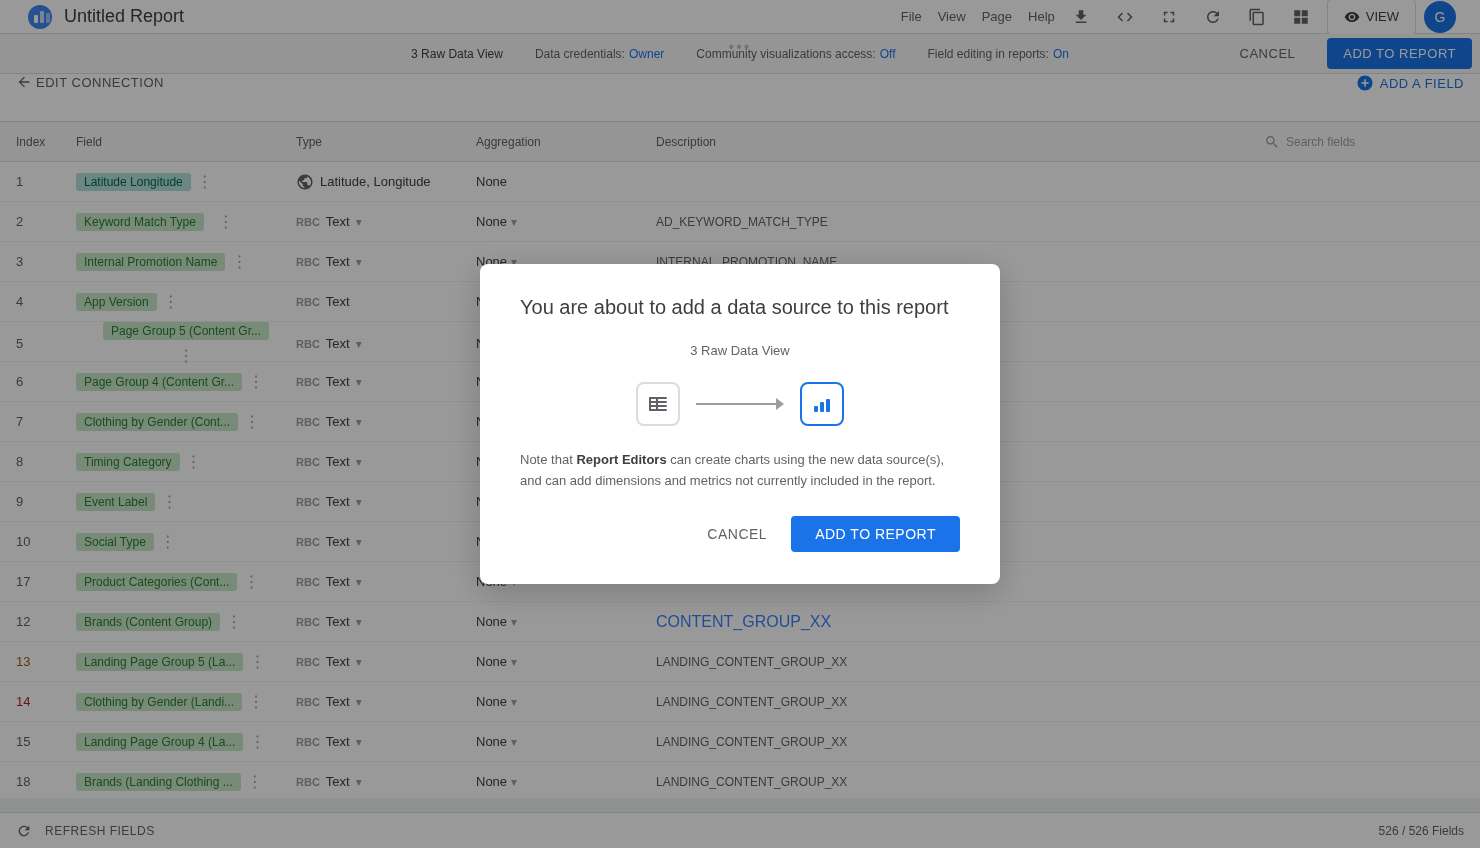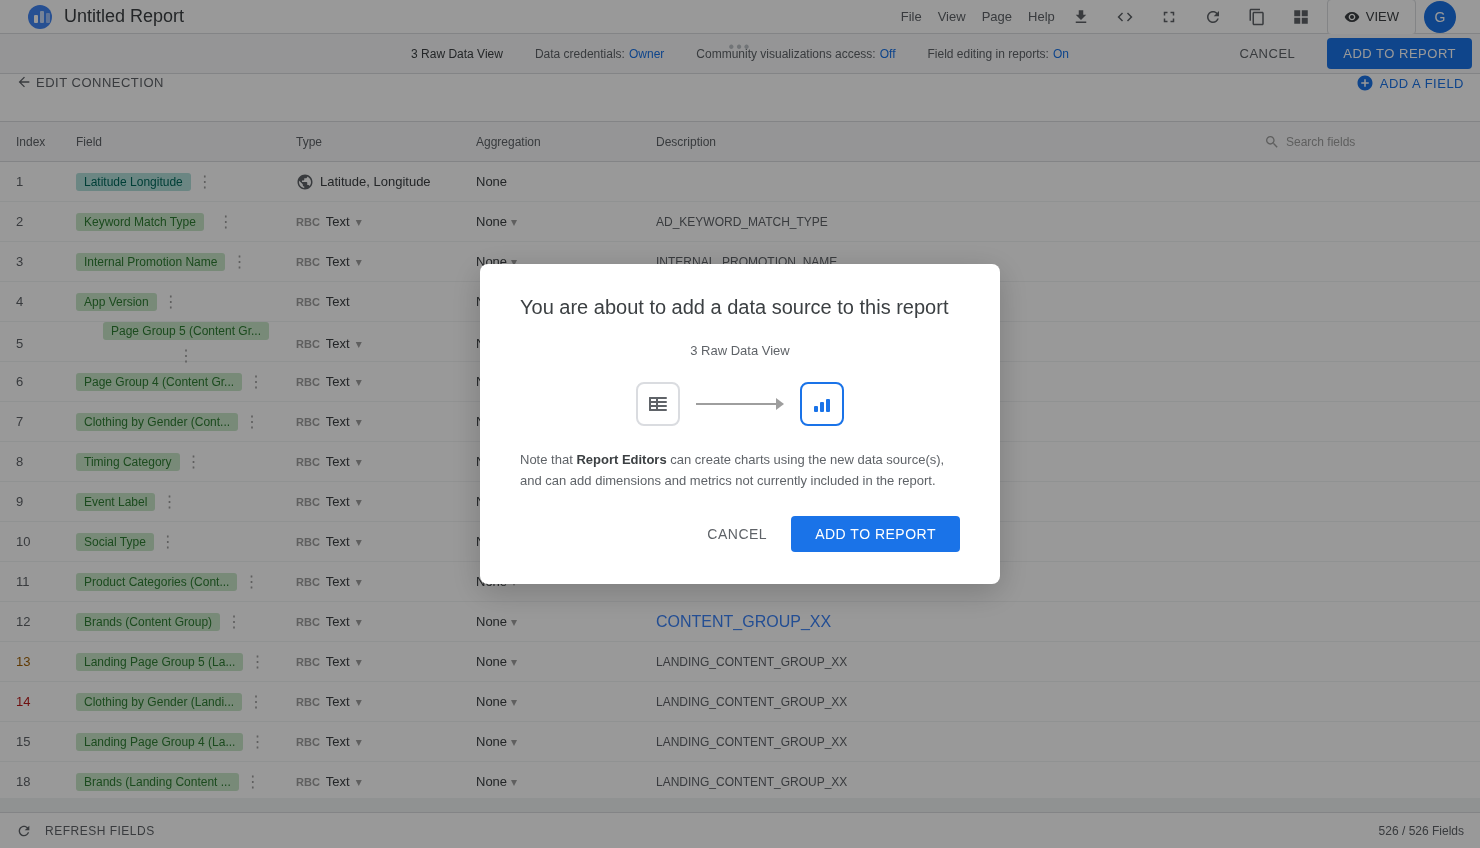--- a/index.html
+++ b/index.html
@@ -420,21 +420,21 @@
     </div>
     <div style="display:flex;align-items:center;gap:4px;">
       <span>None</span>
       <span class="dropdown-icon">▾</span>
     </div>
     <span style="color:#5f6368;font-size:12px;"></span>
     <span></span>
     <span></span>
   </div>
     <div class="table-row">
-    <span style="color:#5f6368;">11</span>
+    <span style="color:#5f6368;">17</span>
     <div style="display:flex;align-items:center;gap:6px;">
       <span class="field-tag ">Product Categories (Cont...</span>
       <span class="more-icon">⋮</span>
     </div>
     <div class="type-cell">
       <span class="type-icon">RBC</span>
       <span style="font-size:13px;color:#3c4043;">Text</span>
       <span class="dropdown-icon">▾</span>
     </div>
     <div style="display:flex;align-items:center;gap:4px;">
@@ -517,21 +517,21 @@
       <span>None</span>
       <span class="dropdown-icon">▾</span>
     </div>
     <span style="color:#5f6368;font-size:12px;">LANDING_CONTENT_GROUP_XX</span>
     <span></span>
     <span></span>
   </div>
     <div class="table-row">
     <span style="color:#5f6368;">18</span>
     <div style="display:flex;align-items:center;gap:6px;">
-      <span class="field-tag ">Brands (Landing Content ...</span>
+      <span class="field-tag ">Brands (Landing Clothing ...</span>
       <span class="more-icon">⋮</span>
     </div>
     <div class="type-cell">
       <span class="type-icon">RBC</span>
       <span style="font-size:13px;color:#3c4043;">Text</span>
       <span class="dropdown-icon">▾</span>
     </div>
     <div style="display:flex;align-items:center;gap:4px;">
       <span>None</span>
       <span class="dropdown-icon">▾</span>

